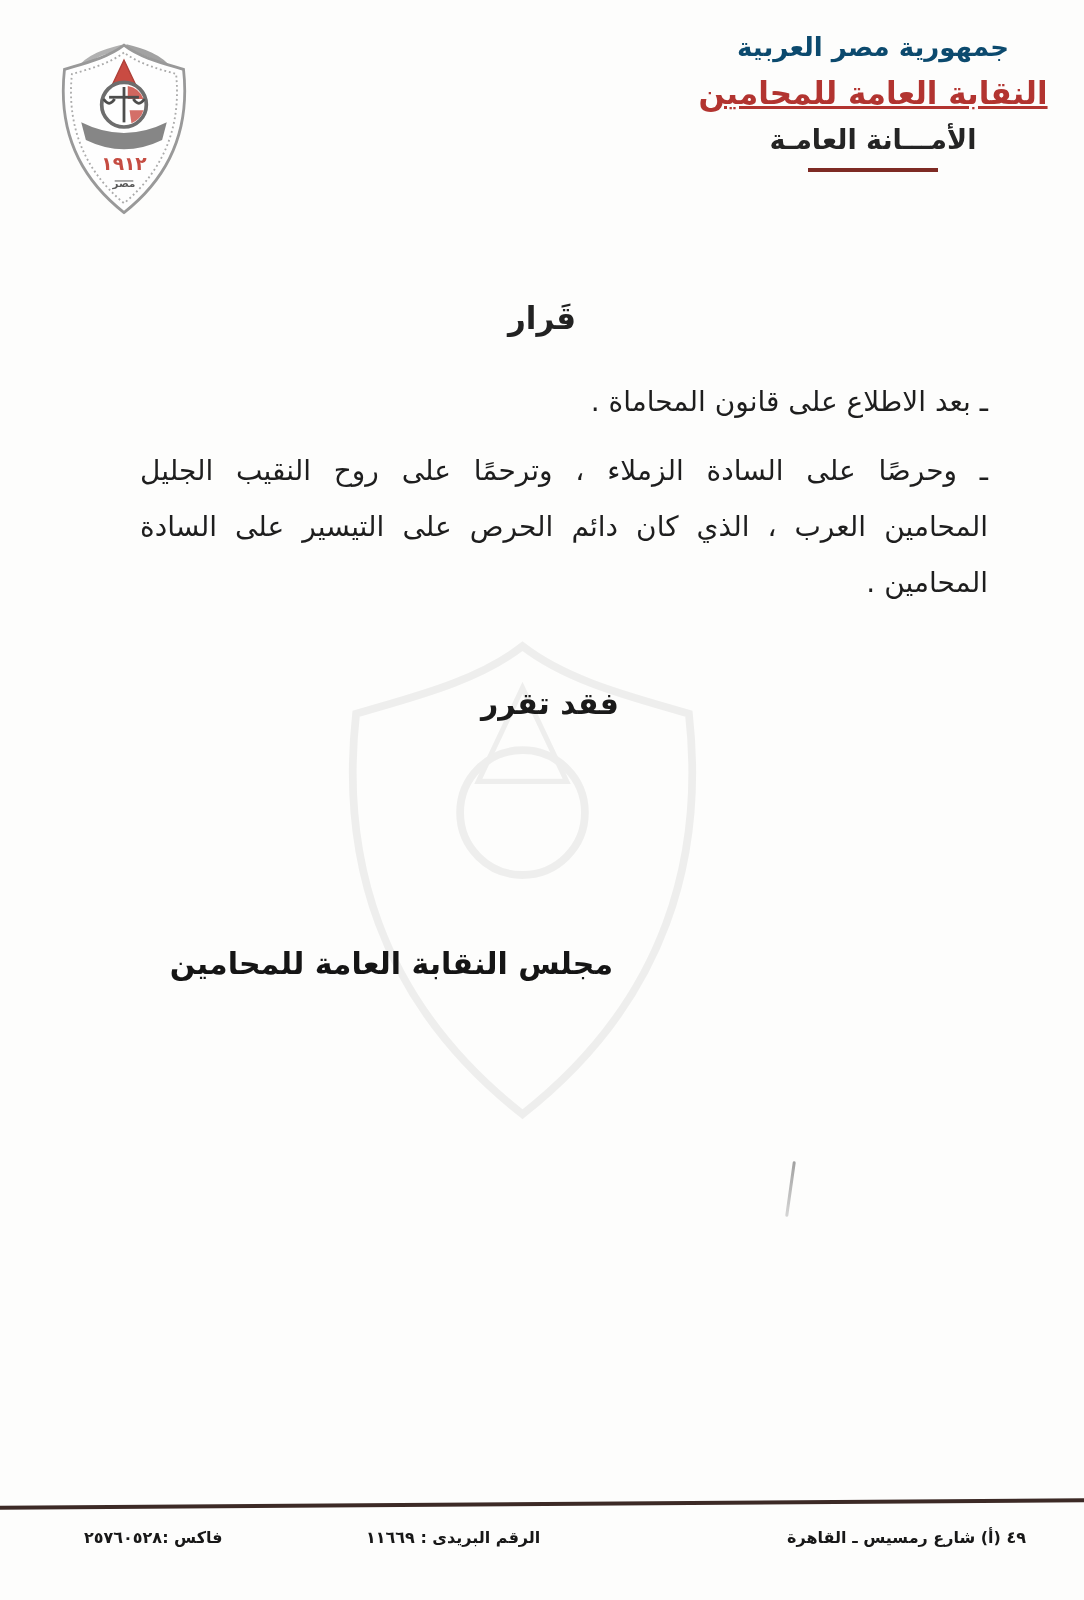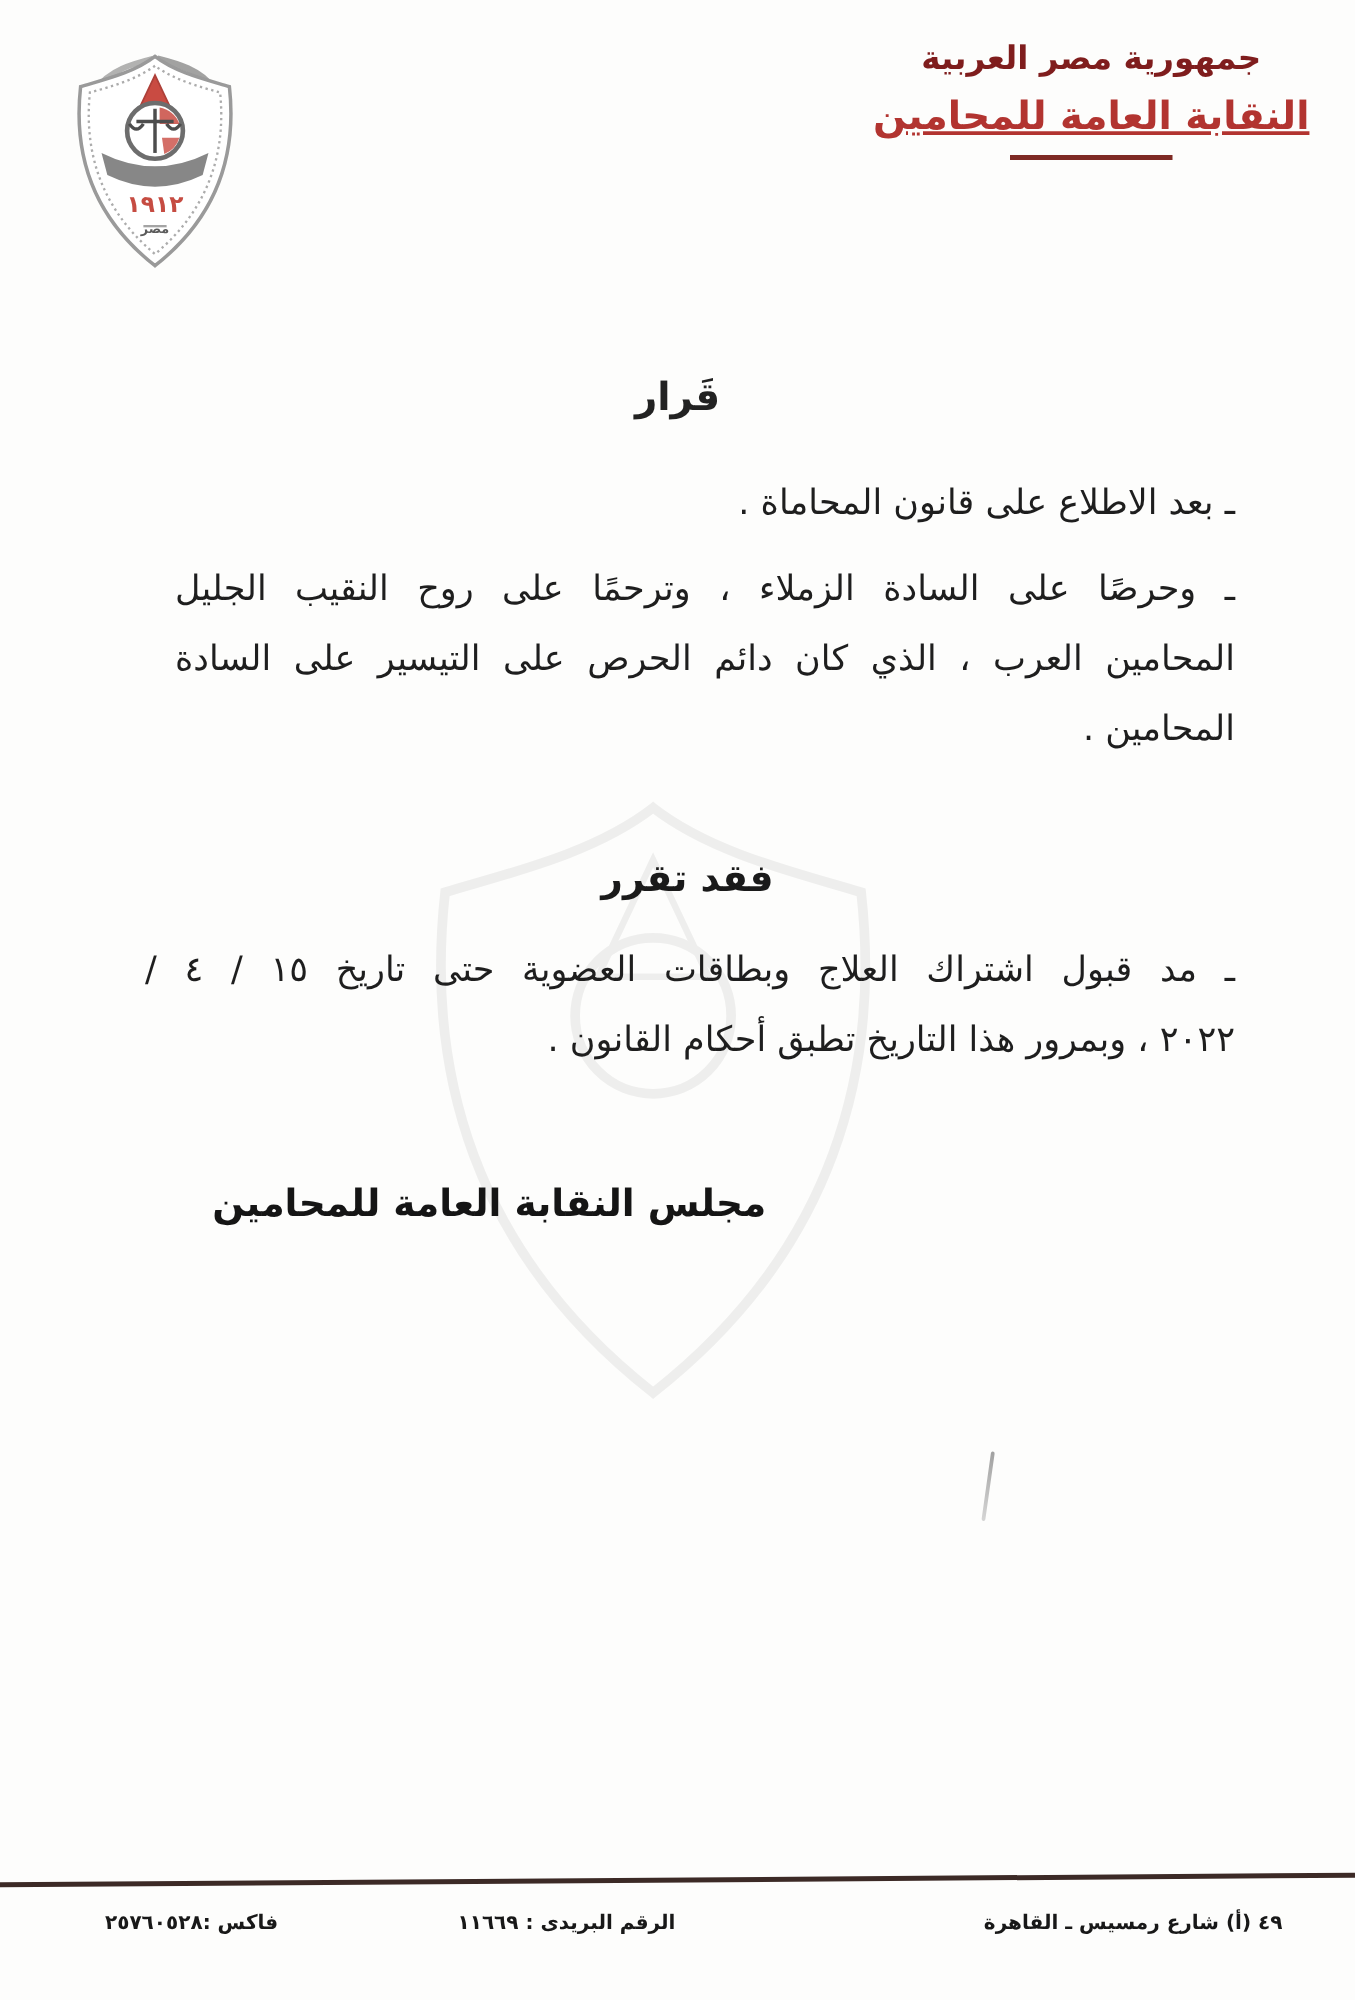--- a/index.html
+++ b/index.html
@@ -8,21 +8,21 @@
     width:1084px;height:1600px;
     background:#fdfdfc;
     overflow:hidden;
     font-family:"DejaVu Sans", sans-serif;
     direction:rtl;
     color:#1c1c1c;
   }
   
   .emblem{position:absolute;left:46px;top:34px;width:156px;height:186px;}
   .header{position:absolute;top:26px;right:16px;width:390px;text-align:center;}
-  .h-country{font-size:26px;font-weight:bold;line-height:42px;color:#7f1d1d;letter-spacing:.5px;}
+  .h-country{font-size:26px;font-weight:bold;line-height:42px;color:#0c4a6e;letter-spacing:.5px;}
   .h-org{font-size:31px;font-weight:bold;line-height:50px;}
   .h-dept{font-size:27px;font-weight:bold;line-height:44px;color:#242424;}
   .h-rule{width:130px;height:4px;margin:6px auto 0 auto;}
   
   .title{position:absolute;top:300px;left:0;right:0;text-align:center;
          font-size:31px;font-weight:bold;color:#222;}
   .para{position:absolute;right:96px;left:116px;}
   #p1{top:374px;}
   #p2{top:443px;margin-left:24px;}
   #p3{top:748px;}
@@ -79,20 +79,21 @@
 
       <text x="80" y="146" text-anchor="middle" font-size="20" font-weight="bold" fill="#c0392e" font-family="DejaVu Sans, sans-serif" letter-spacing="3">١٩١٢</text>
       <text x="80" y="164" text-anchor="middle" font-size="11" font-weight="bold" fill="#4a4a4a" font-family="DejaVu Sans, sans-serif">مصر</text>
       <path d="M70,158 h20" stroke="#5a5a5a" stroke-width="2" opacity="0.6"></path>
     </g>
   </svg>
 
   <div class="header">
     <div class="h-country">جمهورية مصر العربية</div>
     <div class="h-org" id="h-org" style="color: rgb(178, 52, 48); text-decoration: underline;">النقابة العامة للمحامين</div>
+    <div class="h-dept">الأمـــانة العامـة</div>
     <div class="h-rule" id="h-rule" style="background: rgb(126, 42, 36);"></div>
   </div>
 
   <svg class="watermark" viewBox="0 0 160 200">
     <path d="M80,12 C62,26 36,32 16,38 C10,92 24,148 80,192 C136,148 150,92 144,38 C124,32 98,26 80,12 Z" fill="none" stroke="#000000" stroke-width="3"></path>
     <circle cx="80" cy="76" r="24" fill="none" stroke="#000000" stroke-width="3"></circle>
     <polygon points="80,28 63,64 97,64" fill="none" stroke="#000" stroke-width="2"></polygon>
   </svg>
 
   <div class="title">قَرار</div>
@@ -102,24 +103,20 @@
   </div>
 
   <div class="para" id="p2">
     <div class="line just">ـ وحرصًا على السادة الزملاء ، وترحمًا على روح النقيب الجليل</div>
     <div class="line just">المحامين العرب ، الذي كان دائم الحرص على التيسير على السادة</div>
     <div class="line ra">المحامين .</div>
   </div>
 
   <div class="heading">فقد تقرر</div>
 
-  <div class="para" id="p3">
-    <div class="line just">ـ مد قبول اشتراك العلاج وبطاقات العضوية حتى تاريخ ١٥ / ٤ /</div>
-    <div class="line ra">٢٠٢٢ ، وبمرور هذا التاريخ تطبق أحكام القانون .</div>
-  </div>
 
   <div class="signature">مجلس النقابة العامة للمحامين</div>
 
   <div class="pen-mark"></div>
 
   <div class="footer-rule" id="footer-rule" style="background: rgb(60, 42, 38);"></div>
   <div>
     <div class="f-item f-fax">فاكس :٢٥٧٦٠٥٢٨</div>
     <div class="f-item f-postal">الرقم البريدى : ١١٦٦٩</div>
     <div class="f-item f-address">٤٩ (أ) شارع رمسيس ـ القاهرة</div>

